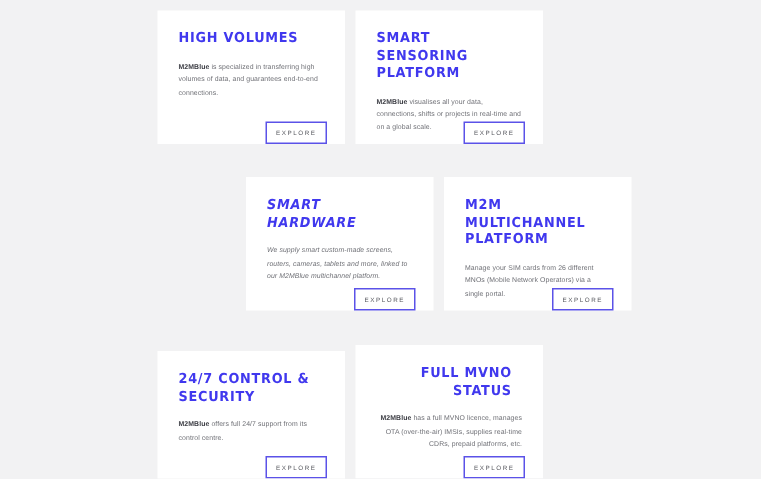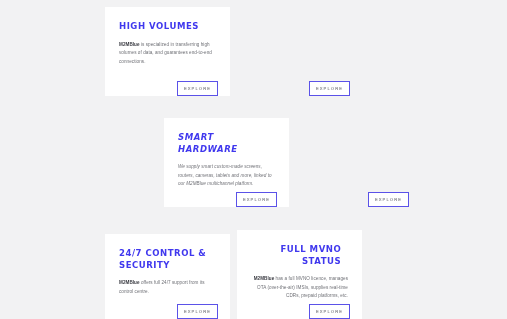--- a/index.html
+++ b/index.html
@@ -89,28 +89,37 @@
 <body>
 
 <div class="page">
 
   <div class="card" id="card-0">
     <div class="card-title">HIGH VOLUMES</div>
     <p class="card-body"><span class="brand">M2MBlue</span><span> is specialized in transferring high volumes of data, and guarantees end-to-end connections.</span></p>
   </div>
   <div class="explore-btn" id="btn-0">EXPLORE</div>
 
+  <div class="card" id="card-1">
+    <div class="card-title">SMART SENSORING PLATFORM</div>
+    <p class="card-body"><span class="brand">M2MBlue</span><span> visualises all your data, connections, shifts or projects in real-time and on a global scale.</span></p>
+  </div>
   <div class="explore-btn" id="btn-1">EXPLORE</div>
 
   <div class="card" id="card-2">
     <div class="card-title">SMART HARDWARE</div>
     <p class="card-body"><span class="brand"></span><span>We supply smart custom-made screens, routers, cameras, tablets and more, linked to our M2MBlue multichannel platform.</span></p>
   </div>
   <div class="explore-btn" id="btn-2">EXPLORE</div>
 
+  <div class="card" id="card-3">
+    <div class="card-title">M2M MULTICHANNEL
+PLATFORM</div>
+    <p class="card-body"><span class="brand"></span><span>Manage your SIM cards from 26 different MNOs (Mobile Network Operators) via a single portal.</span></p>
+  </div>
   <div class="explore-btn" id="btn-3">EXPLORE</div>
 
   <div class="card" id="card-4">
     <div class="card-title">24/7 CONTROL &amp; SECURITY</div>
     <p class="card-body"><span class="brand">M2MBlue</span><span> offers full 24/7 support from its control centre.</span></p>
   </div>
   <div class="explore-btn" id="btn-4">EXPLORE</div>
 
   <div class="card" id="card-5">
     <div class="card-title">FULL MVNO STATUS</div>

